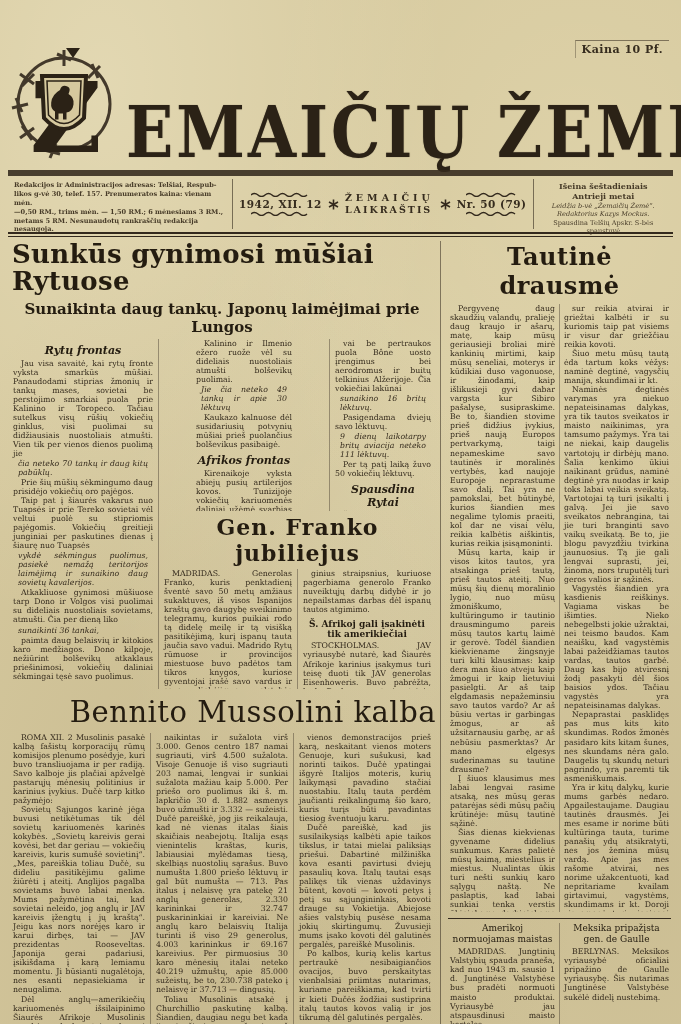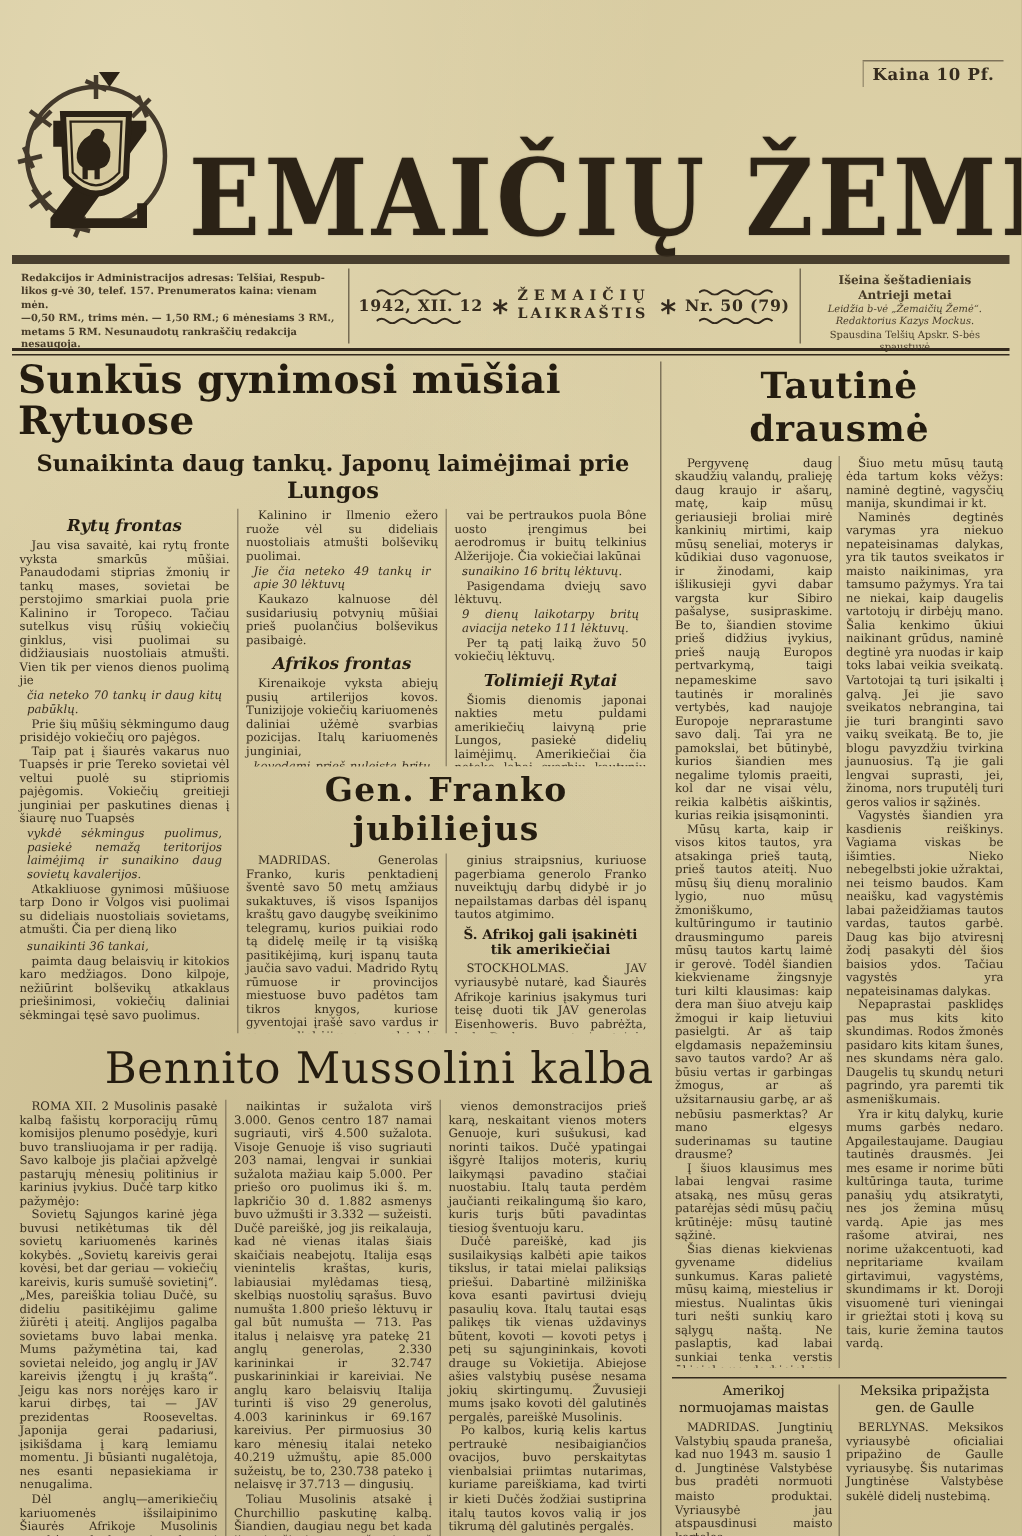--- a/index.html
+++ b/index.html
@@ -60,21 +60,21 @@
   .ncol + .ncol{border-left:1px solid rgba(51,41,29,.4);}
   .art-text p{font-size:7.8px;line-height:1.16;text-align:justify;}
   .blk-p{text-indent:8px;}
   .blk-pi{font-style:italic;text-align:left;margin:1px 5px !important;}
   .blk-h{font-size:11px;font-weight:bold;font-style:italic;text-align:center;margin:5px 0 2px 0;color:#241c10;}
   .blk-hs{font-size:9px;font-weight:bold;text-align:center;margin:5px 4px 2px 4px;line-height:1.15;color:#241c10;}
   .row-top{display:flex;height:350px;overflow:hidden;}
   .colA{flex:0 0 140px;height:350px;}
   .colBC{flex:1;display:flex;flex-direction:column;border-left:1px solid rgba(51,41,29,.4);}
   .row1{display:flex;height:172px;overflow:hidden;}
-  .row1 .ncol{flex:1;}
+  .row1 .ncol{flex:1;margin-left:32px;}
   .row1 .ncol + .ncol{border-left:1px solid rgba(51,41,29,.4);}
   .franko{height:178px;overflow:hidden;}
   .franko-head{font-size:22px;font-weight:bold;text-align:center;letter-spacing:1px;margin:3px 0 3px 0;color:#241c10;}
   .franko-cols{display:flex;}
   .franko-cols .ncol{flex:1;}
   .muss-head{font-size:29px;font-weight:normal;text-align:right;letter-spacing:.5px;margin:6px 0 4px 0;color:#241c10;}
   .muss-cols{display:flex;height:352px;overflow:hidden;}
   .muss-cols .ncol{flex:1;}
   
   .dr-head{font-size:24px;font-weight:bold;text-align:center;letter-spacing:.5px;margin:1px 0 4px 0;color:#241c10;}
@@ -207,21 +207,21 @@
                 <h4 class="blk-h">Afrikos frontas</h4>
                 <p class="blk-p">Kirenaikoje vyksta abiejų pusių artilerijos kovos. Tunizijoje vokiečių kariuomenės daliniai užėmė svarbias pozicijas. Italų kariuomenės junginiai,</p>
                 <p class="blk-pi">kovodami prieš nuleistą britų parašiutininkų medžiotojų dalinį, jį sunaikino. Buvo paimta 154 belaisviai.</p>
               </div>
             <div class="ncol art-text">
                 <p class="blk-p">vai be pertraukos puola Bône uosto įrengimus bei aerodromus ir buitų telkinius Alžerijoje. Čia vokiečiai lakūnai</p>
                 <p class="blk-pi">sunaikino 16 britų lėktuvų.</p>
                 <p class="blk-p">Pasigendama dviejų savo lėktuvų.</p>
                 <p class="blk-pi">9 dienų laikotarpy britų aviacija neteko 111 lėktuvų.</p>
                 <p class="blk-p">Per tą patį laiką žuvo 50 vokiečių lėktuvų.</p>
-                <h4 class="blk-h">Tolimieji Rytai</h4>
+                <h4 class="blk-h">Spausdina Rytai</h4>
                 <p class="blk-p">Šiomis dienomis japonai nakties metu puldami amerikiečių laivyną prie Lungos, pasiekė didelių laimėjimų. Amerikiečiai čia neteko labai svarbių kautynių laivų.</p>
               </div>
           </div>
           <div class="franko">
             <h3 class="franko-head">Gen. Franko jubiliejus</h3>
             <div class="franko-cols">
               <div class="ncol art-text">
                   <p class="blk-p">MADRIDAS. Generolas Franko, kuris penktadienį šventė savo 50 metų amžiaus sukaktuves, iš visos Ispanijos kraštų gavo daugybę sveikinimo telegramų, kurios puikiai rodo tą didelę meilę ir tą visišką pasitikėjimą, kurį ispanų tauta jaučia savo vadui. Madrido Rytų rūmuose ir provincijos miestuose buvo padėtos tam tikros knygos, kuriose gyventojai įrašė savo vardus ir savo linkėjimus valstybės galvai. Ta proga visa ispanų spauda paskelbė specialius įžan-</p>
                 </div>
               <div class="ncol art-text">
@@ -259,20 +259,21 @@
     <div class="sec-right">
       <h2 class="dr-head">Tautinė drausmė</h2>
       <div class="dr-cols">
         <div class="ncol art-text">
             <p class="blk-p">Pergyvenę daug skaudžių valandų, pralieję daug kraujo ir ašarų, matę, kaip mūsų geriausieji broliai mirė kankinių mirtimi, kaip mūsų seneliai, moterys ir kūdikiai duso vagonuose, ir žinodami, kaip išlikusieji gyvi dabar vargsta kur Sibiro pašalyse, susipraskime. Be to, šiandien stovime prieš didžius įvykius, prieš naują Europos pertvarkymą, taigi nepameskime savo tautinės ir moralinės vertybės, kad naujoje Europoje neprarastume savo dalį. Tai yra ne pamokslai, bet būtinybė, kurios šiandien mes negalime tylomis praeiti, kol dar ne visai vėlu, reikia kalbėtis aiškintis, kurias reikia įsisąmoninti.</p>
             <p class="blk-p">Mūsų karta, kaip ir visos kitos tautos, yra atsakinga prieš tautą, prieš tautos ateitį. Nuo mūsų šių dienų moralinio lygio, nuo mūsų žmoniškumo, kultūringumo ir tautinio drausmingumo pareis mūsų tautos kartų laimė ir gerovė. Todėl šiandien kiekviename žingsnyje turi kilti klausimas: kaip dera man šiuo atveju kaip žmogui ir kaip lietuviui pasielgti. Ar aš taip elgdamasis nepažeminsiu savo tautos vardo? Ar aš būsiu vertas ir garbingas žmogus, ar aš užsitarnausiu garbę, ar aš nebūsiu pasmerktas? Ar mano elgesys suderinamas su tautine drausme?</p>
             <p class="blk-p">Į šiuos klausimus mes labai lengvai rasime atsaką, nes mūsų geras patarėjas sėdi mūsų pačių krūtinėje: mūsų tautinė sąžinė.</p>
             <p class="blk-p">Šias dienas kiekvienas gyvename didelius sunkumus. Karas palietė mūsų kaimą, miestelius ir miestus. Nualintas ūkis turi nešti sunkių karo sąlygų naštą. Ne paslaptis, kad labai sunkiai tenka verstis ūkininkams, darbininkams ir inteligentams. Šią net vienas kitas nusvyruoja, bando ieškoti pelningesnių amatų, palieka savo pareigą.</p>
           </div>
         <div class="ncol art-text">
+            <p class="blk-p">sur reikia atvirai ir griežtai kalbėti ir su kuriomis taip pat visiems ir visur dar griežčiau reikia kovoti.</p>
             <p class="blk-p">Šiuo metu mūsų tautą ėda tartum koks vėžys: naminė degtinė, vagysčių manija, skundimai ir kt.</p>
             <p class="blk-p">Naminės degtinės varymas yra niekuo nepateisinamas dalykas, yra tik tautos sveikatos ir maisto naikinimas, yra tamsumo pažymys. Yra tai ne niekai, kaip daugelis vartotojų ir dirbėjų mano. Šalia kenkimo ūkiui naikinant grūdus, naminė degtinė yra nuodas ir kaip toks labai veikia sveikatą. Vartotojai tą turi įsikalti į galvą. Jei jie savo sveikatos nebrangina, tai jie turi branginti savo vaikų sveikatą. Be to, jie blogu pavyzdžiu tvirkina jaunuosius. Tą jie gali lengvai suprasti, jei, žinoma, nors truputėlį turi geros valios ir sąžinės.</p>
             <p class="blk-p">Vagystės šiandien yra kasdienis reiškinys. Vagiama viskas be išimties. Nieko nebegelbsti jokie užraktai, nei teismo baudos. Kam neaišku, kad vagystėmis labai pažeidžiamas tautos vardas, tautos garbė. Daug kas bijo atviresnį žodį pasakyti dėl šios baisios ydos. Tačiau vagystės yra nepateisinamas dalykas.</p>
             <p class="blk-p">Nepaprastai pasklidęs pas mus kits kito skundimas. Rodos žmonės pasidaro kits kitam šunes, nes skundams nėra galo. Daugelis tų skundų neturi pagrindo, yra paremti tik asmeniškumais.</p>
             <p class="blk-p">Yra ir kitų dalykų, kurie mums garbės nedaro. Apgailestaujame. Daugiau tautinės drausmės. Jei mes esame ir norime būti kultūringa tauta, turime panašių ydų atsikratyti, nes jos žemina mūsų vardą. Apie jas mes rašome atvirai, nes norime užakcentuoti, kad nepritariame kvailam girtavimui, vagystėms, skundimams ir kt. Doroji visuomenė turi vieningai ir griežtai stoti į kovą su tais, kurie žemina tautos vardą.</p>
           </div>
       </div>
       <div class="sep-rule"></div>
       <div class="minis">
         <div class="mini">

